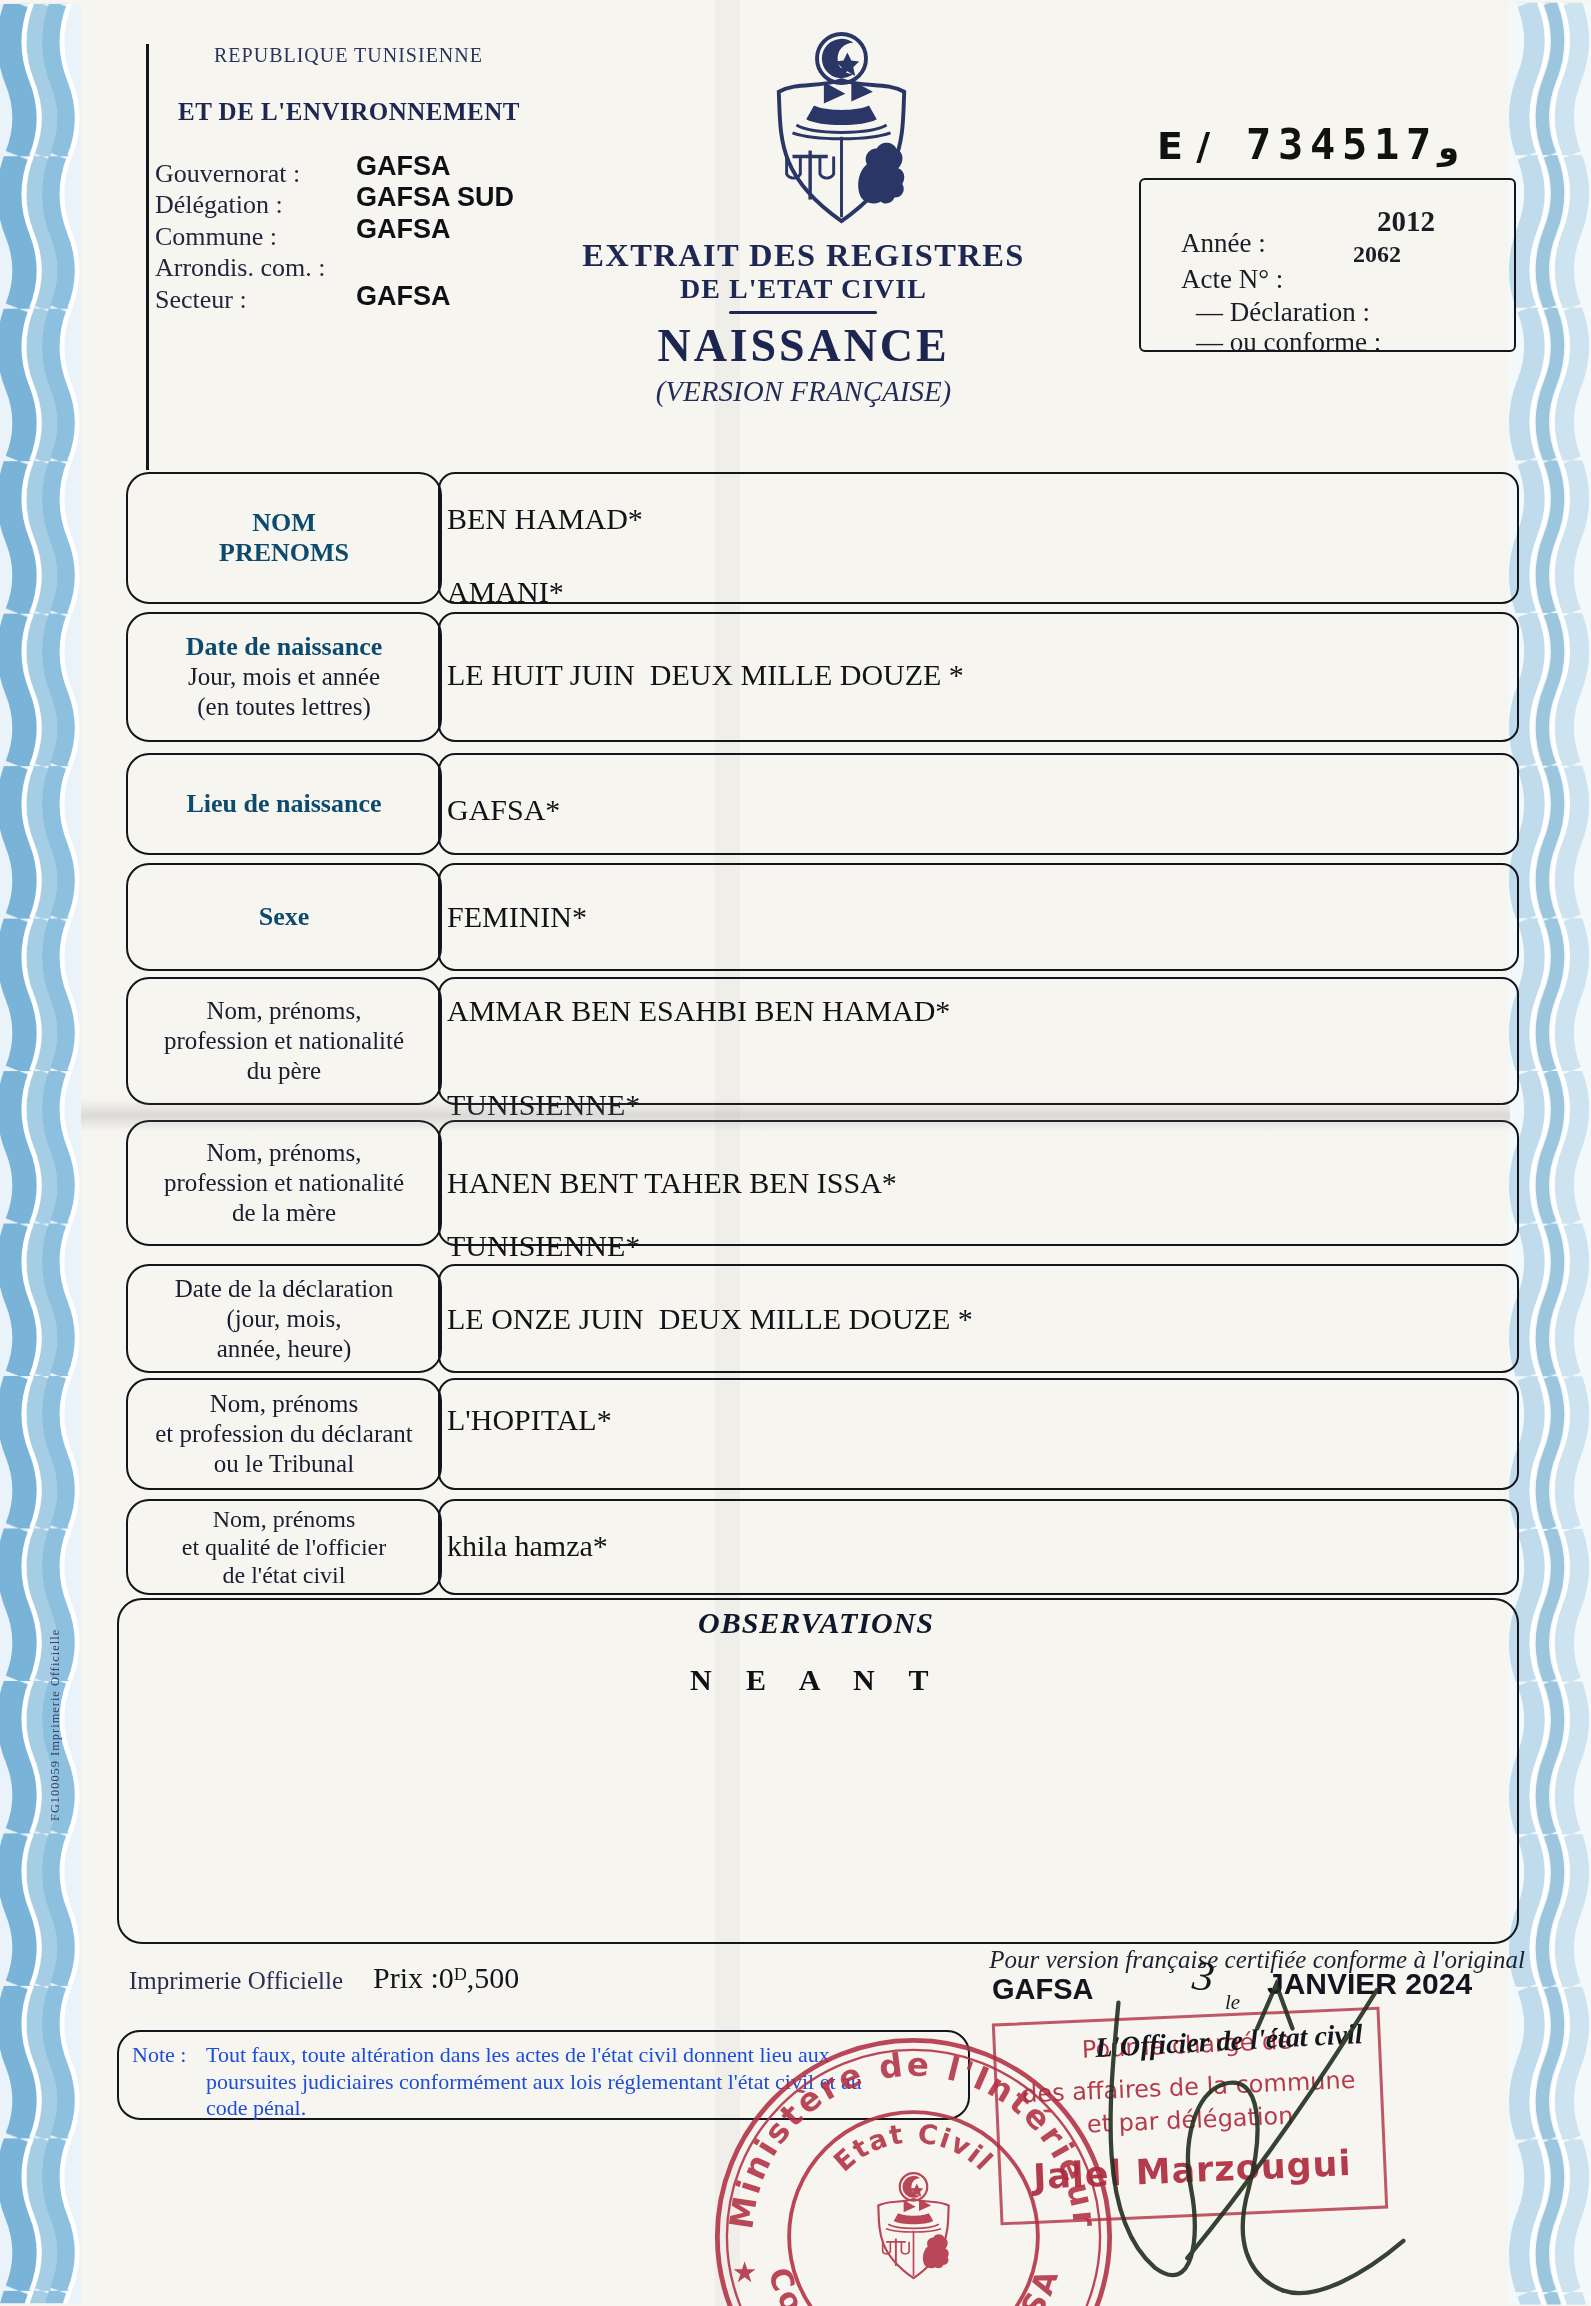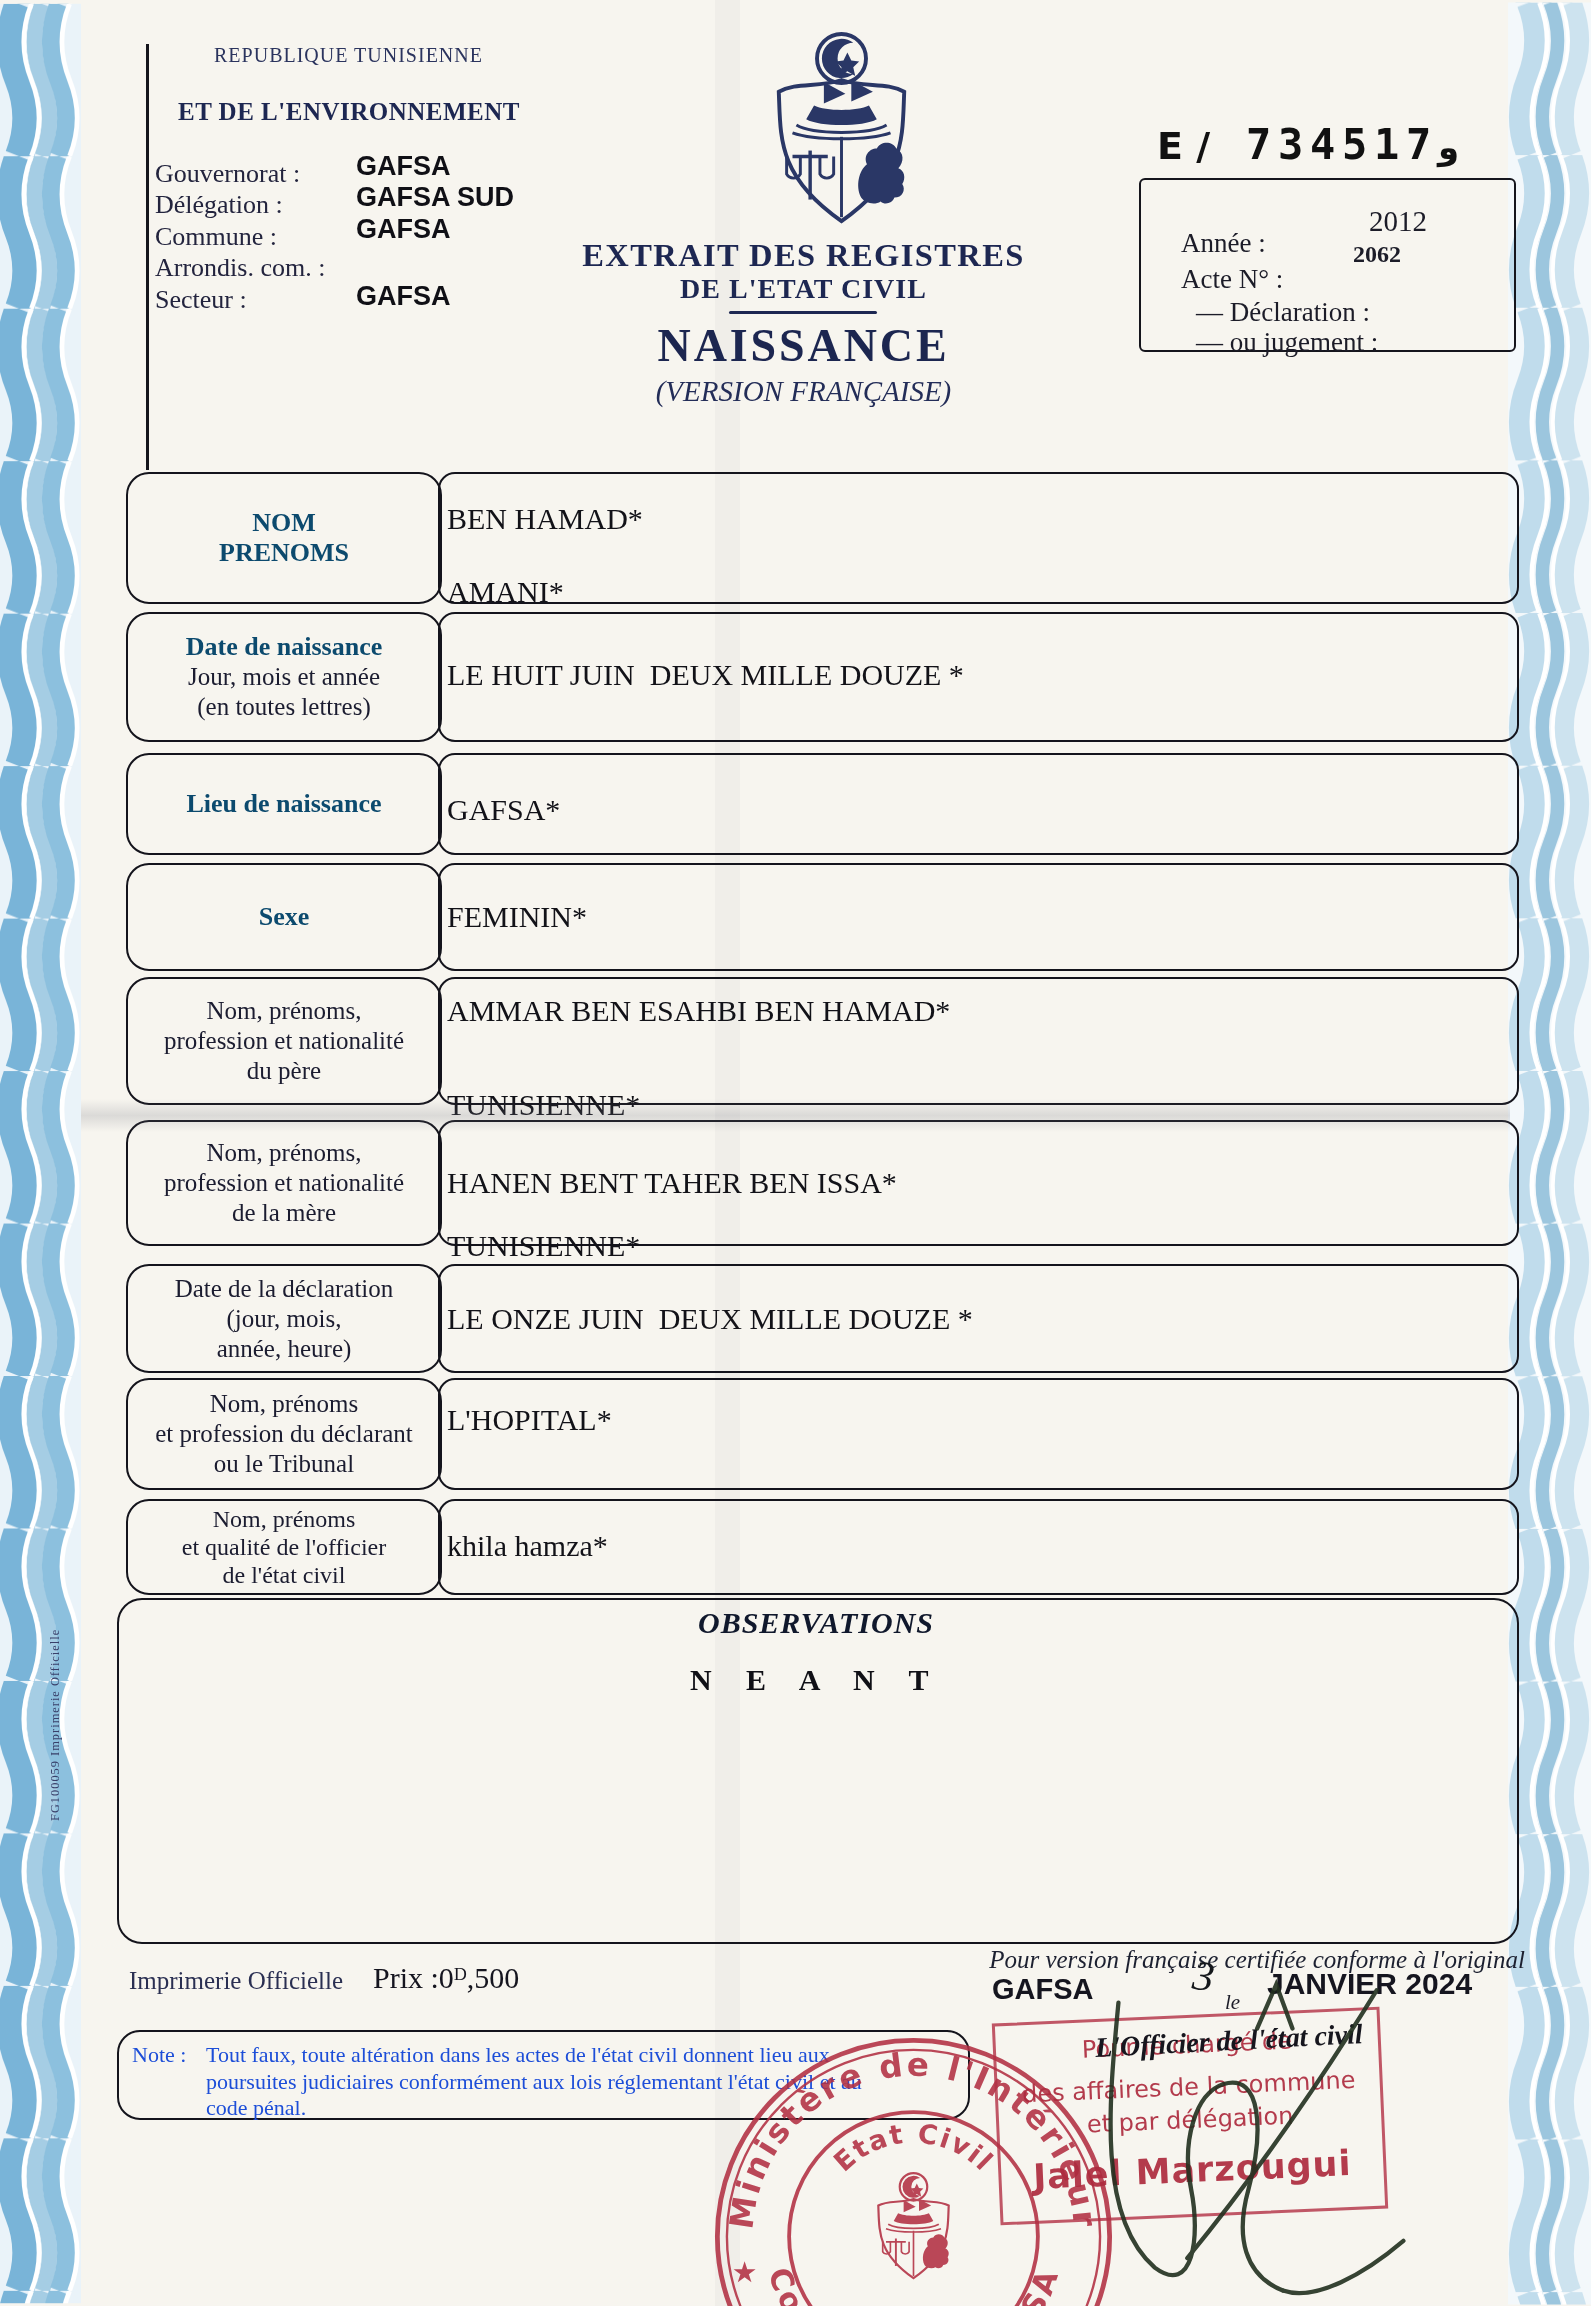--- a/index.html
+++ b/index.html
@@ -144,25 +144,25 @@
   <div class="abs t-underline ni"></div>
   <div class="abs title3">NAISSANCE</div>
   <div class="abs title4">(VERSION FRANÇAISE)</div>
 
   <div class="abs serial">
     <span class="pfx">E /</span><span class="num">734517</span><span class="sfx">و</span>
   </div>
 
   <div class="abs actbox">
     <span style="left:40px;top:48px;">Année :</span>
-    <span style="left:228px;top:25px;font-weight:normal;font-size:29px;">2012</span>
+    <span style="left:236px;top:25px;font-weight:bold;font-size:29px;">2012</span>
     <span style="left:40px;top:84px;">Acte N° :</span>
     <span style="left:212px;top:61px;font-weight:bold;font-size:24px;">2062</span>
     <span style="left:55px;top:117px;">— Déclaration :</span>
-    <span style="left:55px;top:147px;">— ou jugement :</span>
+    <span style="left:55px;top:147px;">— ou conforme :</span>
   </div>
 
   <div class="abs lblbox" style="top:472px;height:128px;">
     <div class="lbl-line b">NOM</div>
     <div class="lbl-line b">PRENOMS</div>
   </div>
   <div class="abs valbox" style="top:472px;height:128px;"></div>
   <div class="abs val" style="top:502px;">BEN HAMAD*</div>
   <div class="abs val" style="top:575px;">AMANI*</div>
 

